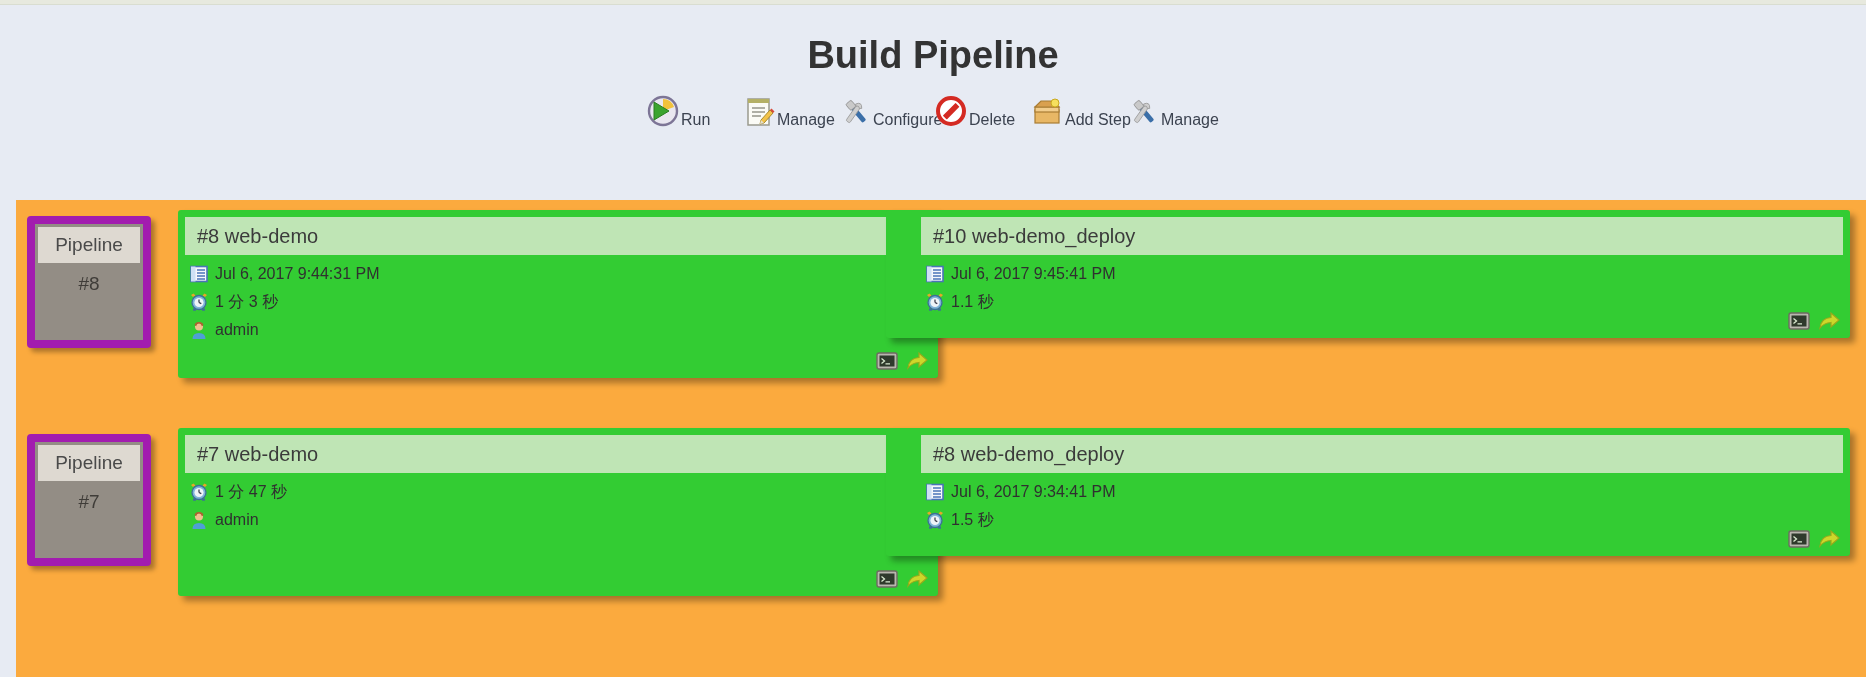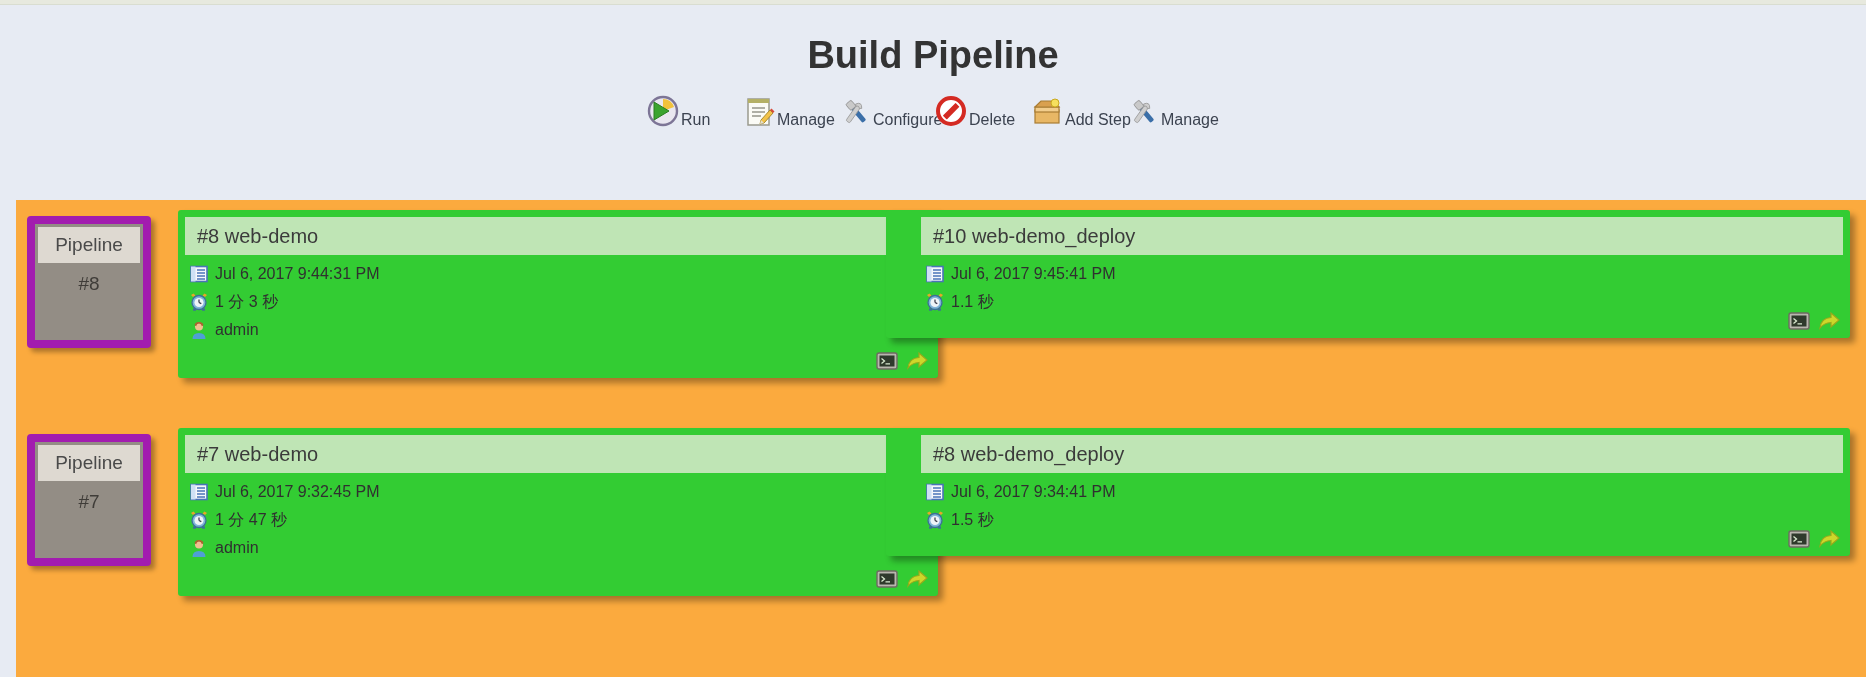--- a/index.html
+++ b/index.html
@@ -447,128 +447,113 @@
         <div class="pipeline-box-header">Pipeline</div>
         <div class="pipeline-box-number">#7</div>
       </div>
 
       <div class="build-card card-left card-tall">
         <div class="card-title">#7 web-demo</div>
         <div class="card-meta">
           <div class="meta-line">
             <span class="meta-icon">
               <svg class="meta-icon" viewBox="0 0 18 18" xmlns="http://www.w3.org/2000/svg">
+                <path d="M3 4 L1 2 L3.5 0.5 L5.5 2.5 Z" fill="#e8a629"></path>
+                <path d="M15 4 L17 2 L14.5 0.5 L12.5 2.5 Z" fill="#e8a629"></path>
+                <circle cx="9" cy="9.5" r="7" fill="#7fb4d8" stroke="#3c6f97" stroke-width="1.3"></circle>
+                <circle cx="9" cy="9.5" r="4.6" fill="#eef4f8"></circle>
+                <line x1="9" y1="9.5" x2="9" y2="6.5" stroke="#334" stroke-width="1.2"></line>
+                <line x1="9" y1="9.5" x2="11.3" y2="10.6" stroke="#334" stroke-width="1.2"></line>
+                <rect x="3" y="15.5" width="3" height="2.2" fill="#3c6f97"></rect>
+                <rect x="12" y="15.5" width="3" height="2.2" fill="#3c6f97"></rect>
+              </svg>
+            </span>
+            <span>1 分 47 秒</span>
+          </div>
+          <div class="meta-line">
+            <span class="meta-icon">
+              <svg class="meta-icon" viewBox="0 0 18 18" xmlns="http://www.w3.org/2000/svg">
+                <circle cx="9" cy="5.5" r="4" fill="#f0c090"></circle>
+                <path d="M4.8 4.2 q4.2 -4.2 8.4 0 l0 -1.2 q-4.2 -3.6 -8.4 0 Z" fill="#9a5a2a"></path>
+                <path d="M4.8 4.6 q0 -3.6 4.2 -3.6 q4.2 0 4.2 3.6 l-1.3 0.6 q-0.6 -2.6 -2.9 -2.6 q-2.3 0 -2.9 2.6 Z" fill="#a8652f"></path>
+                <path d="M2.5 18 q0 -6 6.5 -6 q6.5 0 6.5 6 Z" fill="#4f9fd6"></path>
+              </svg>
+            </span>
+            <span>admin</span>
+          </div>
+        </div>
+        <div class="card-actions">
+          <span class="action-icon">
+            <svg class="action-icon" viewBox="0 0 22 22" xmlns="http://www.w3.org/2000/svg">
+              <rect x="1" y="3" width="20" height="16" rx="2" fill="#b9b6ae" stroke="#6e6a62" stroke-width="1.4"></rect>
+              <rect x="3.5" y="5.5" width="15" height="11" fill="#2f3a2c"></rect>
+              <path d="M5.5 8.5 L8.5 11 L5.5 13.5" stroke="#d9ead0" stroke-width="1.3" fill="none"></path>
+              <line x1="9.5" y1="13.8" x2="14" y2="13.8" stroke="#d9ead0" stroke-width="1.3"></line>
+            </svg>
+          </span>
+          <span class="action-icon">
+            <svg class="action-icon" viewBox="0 0 22 22" xmlns="http://www.w3.org/2000/svg">
+              <path d="M2 18 q1 -10 11 -10.5 L13 3 L21 10 L13 17 L13 12.5 q-7 0.4 -11 5.5 Z" fill="#cdd72a" stroke="#9aa81b" stroke-width="1.2"></path>
+            </svg>
+          </span>
+        </div>
+      </div>
+
+      <span class="connector-arrow arrow-row1">
+        <svg class="connector-arrow" viewBox="0 0 28 26" xmlns="http://www.w3.org/2000/svg">
+          <path d="M1 8 L15 8 L15 2 L27 13 L15 24 L15 18 L1 18 Z" fill="#5eb229" stroke="#3f7d18" stroke-width="1.3"></path>
+        </svg>
+      </span>
+
+      <div class="build-card card-right card-short">
+        <div class="card-title">#8 web-demo_deploy</div>
+        <div class="card-meta">
+          <div class="meta-line">
+            <span class="meta-icon">
+              <svg class="meta-icon" viewBox="0 0 18 18" xmlns="http://www.w3.org/2000/svg">
                 <rect x="1" y="1.5" width="16" height="15" fill="#f5f7fb" stroke="#4a74b8" stroke-width="1.6"></rect>
                 <rect x="1" y="1.5" width="4.5" height="15" fill="#cfe0f5"></rect>
                 <g stroke="#4a74b8" stroke-width="1.4">
                   <line x1="7" y1="5" x2="15" y2="5"></line>
                   <line x1="7" y1="8" x2="15" y2="8"></line>
                   <line x1="7" y1="11" x2="15" y2="11"></line>
                   <line x1="7" y1="14" x2="15" y2="14"></line>
                 </g>
               </svg>
             </span>
-            <span>Jul 6, 2017 9:32:45 PM</span>
+            <span>Jul 6, 2017 9:34:41 PM</span>
           </div>
           <div class="meta-line">
             <span class="meta-icon">
               <svg class="meta-icon" viewBox="0 0 18 18" xmlns="http://www.w3.org/2000/svg">
                 <path d="M3 4 L1 2 L3.5 0.5 L5.5 2.5 Z" fill="#e8a629"></path>
                 <path d="M15 4 L17 2 L14.5 0.5 L12.5 2.5 Z" fill="#e8a629"></path>
                 <circle cx="9" cy="9.5" r="7" fill="#7fb4d8" stroke="#3c6f97" stroke-width="1.3"></circle>
                 <circle cx="9" cy="9.5" r="4.6" fill="#eef4f8"></circle>
                 <line x1="9" y1="9.5" x2="9" y2="6.5" stroke="#334" stroke-width="1.2"></line>
                 <line x1="9" y1="9.5" x2="11.3" y2="10.6" stroke="#334" stroke-width="1.2"></line>
                 <rect x="3" y="15.5" width="3" height="2.2" fill="#3c6f97"></rect>
                 <rect x="12" y="15.5" width="3" height="2.2" fill="#3c6f97"></rect>
               </svg>
             </span>
-            <span>1 分 47 秒</span>
-          </div>
-          <div class="meta-line">
-            <span class="meta-icon">
-              <svg class="meta-icon" viewBox="0 0 18 18" xmlns="http://www.w3.org/2000/svg">
-                <circle cx="9" cy="5.5" r="4" fill="#f0c090"></circle>
-                <path d="M4.8 4.2 q4.2 -4.2 8.4 0 l0 -1.2 q-4.2 -3.6 -8.4 0 Z" fill="#9a5a2a"></path>
-                <path d="M4.8 4.6 q0 -3.6 4.2 -3.6 q4.2 0 4.2 3.6 l-1.3 0.6 q-0.6 -2.6 -2.9 -2.6 q-2.3 0 -2.9 2.6 Z" fill="#a8652f"></path>
-                <path d="M2.5 18 q0 -6 6.5 -6 q6.5 0 6.5 6 Z" fill="#4f9fd6"></path>
-              </svg>
-            </span>
-            <span>admin</span>
+            <span>1.5 秒</span>
           </div>
         </div>
         <div class="card-actions">
           <span class="action-icon">
             <svg class="action-icon" viewBox="0 0 22 22" xmlns="http://www.w3.org/2000/svg">
               <rect x="1" y="3" width="20" height="16" rx="2" fill="#b9b6ae" stroke="#6e6a62" stroke-width="1.4"></rect>
               <rect x="3.5" y="5.5" width="15" height="11" fill="#2f3a2c"></rect>
               <path d="M5.5 8.5 L8.5 11 L5.5 13.5" stroke="#d9ead0" stroke-width="1.3" fill="none"></path>
               <line x1="9.5" y1="13.8" x2="14" y2="13.8" stroke="#d9ead0" stroke-width="1.3"></line>
             </svg>
           </span>
           <span class="action-icon">
             <svg class="action-icon" viewBox="0 0 22 22" xmlns="http://www.w3.org/2000/svg">
               <path d="M2 18 q1 -10 11 -10.5 L13 3 L21 10 L13 17 L13 12.5 q-7 0.4 -11 5.5 Z" fill="#cdd72a" stroke="#9aa81b" stroke-width="1.2"></path>
             </svg>
           </span>
         </div>
       </div>
-
-      <span class="connector-arrow arrow-row1">
-        <svg class="connector-arrow" viewBox="0 0 28 26" xmlns="http://www.w3.org/2000/svg">
-          <path d="M1 8 L15 8 L15 2 L27 13 L15 24 L15 18 L1 18 Z" fill="#5eb229" stroke="#3f7d18" stroke-width="1.3"></path>
-        </svg>
-      </span>
-
-      <div class="build-card card-right card-short">
-        <div class="card-title">#8 web-demo_deploy</div>
-        <div class="card-meta">
-          <div class="meta-line">
-            <span class="meta-icon">
-              <svg class="meta-icon" viewBox="0 0 18 18" xmlns="http://www.w3.org/2000/svg">
-                <rect x="1" y="1.5" width="16" height="15" fill="#f5f7fb" stroke="#4a74b8" stroke-width="1.6"></rect>
-                <rect x="1" y="1.5" width="4.5" height="15" fill="#cfe0f5"></rect>
-                <g stroke="#4a74b8" stroke-width="1.4">
-                  <line x1="7" y1="5" x2="15" y2="5"></line>
-                  <line x1="7" y1="8" x2="15" y2="8"></line>
-                  <line x1="7" y1="11" x2="15" y2="11"></line>
-                  <line x1="7" y1="14" x2="15" y2="14"></line>
-                </g>
-              </svg>
-            </span>
-            <span>Jul 6, 2017 9:34:41 PM</span>
-          </div>
-          <div class="meta-line">
-            <span class="meta-icon">
-              <svg class="meta-icon" viewBox="0 0 18 18" xmlns="http://www.w3.org/2000/svg">
-                <path d="M3 4 L1 2 L3.5 0.5 L5.5 2.5 Z" fill="#e8a629"></path>
-                <path d="M15 4 L17 2 L14.5 0.5 L12.5 2.5 Z" fill="#e8a629"></path>
-                <circle cx="9" cy="9.5" r="7" fill="#7fb4d8" stroke="#3c6f97" stroke-width="1.3"></circle>
-                <circle cx="9" cy="9.5" r="4.6" fill="#eef4f8"></circle>
-                <line x1="9" y1="9.5" x2="9" y2="6.5" stroke="#334" stroke-width="1.2"></line>
-                <line x1="9" y1="9.5" x2="11.3" y2="10.6" stroke="#334" stroke-width="1.2"></line>
-                <rect x="3" y="15.5" width="3" height="2.2" fill="#3c6f97"></rect>
-                <rect x="12" y="15.5" width="3" height="2.2" fill="#3c6f97"></rect>
-              </svg>
-            </span>
-            <span>1.5 秒</span>
-          </div>
-        </div>
-        <div class="card-actions">
-          <span class="action-icon">
-            <svg class="action-icon" viewBox="0 0 22 22" xmlns="http://www.w3.org/2000/svg">
-              <rect x="1" y="3" width="20" height="16" rx="2" fill="#b9b6ae" stroke="#6e6a62" stroke-width="1.4"></rect>
-              <rect x="3.5" y="5.5" width="15" height="11" fill="#2f3a2c"></rect>
-              <path d="M5.5 8.5 L8.5 11 L5.5 13.5" stroke="#d9ead0" stroke-width="1.3" fill="none"></path>
-              <line x1="9.5" y1="13.8" x2="14" y2="13.8" stroke="#d9ead0" stroke-width="1.3"></line>
-            </svg>
-          </span>
-          <span class="action-icon">
-            <svg class="action-icon" viewBox="0 0 22 22" xmlns="http://www.w3.org/2000/svg">
-              <path d="M2 18 q1 -10 11 -10.5 L13 3 L21 10 L13 17 L13 12.5 q-7 0.4 -11 5.5 Z" fill="#cdd72a" stroke="#9aa81b" stroke-width="1.2"></path>
-            </svg>
-          </span>
-        </div>
-      </div>
     </div>
 
   </div>
 </div>
 
 </body></html>

